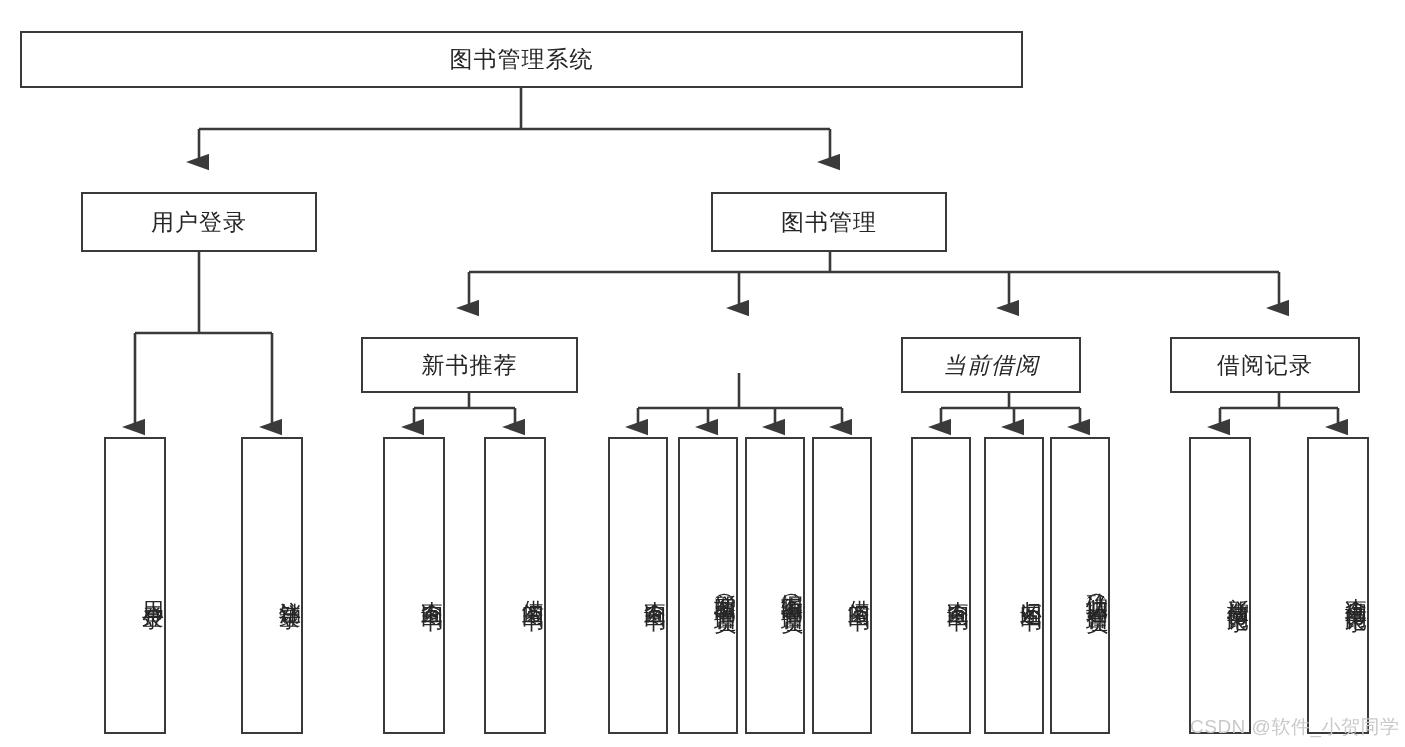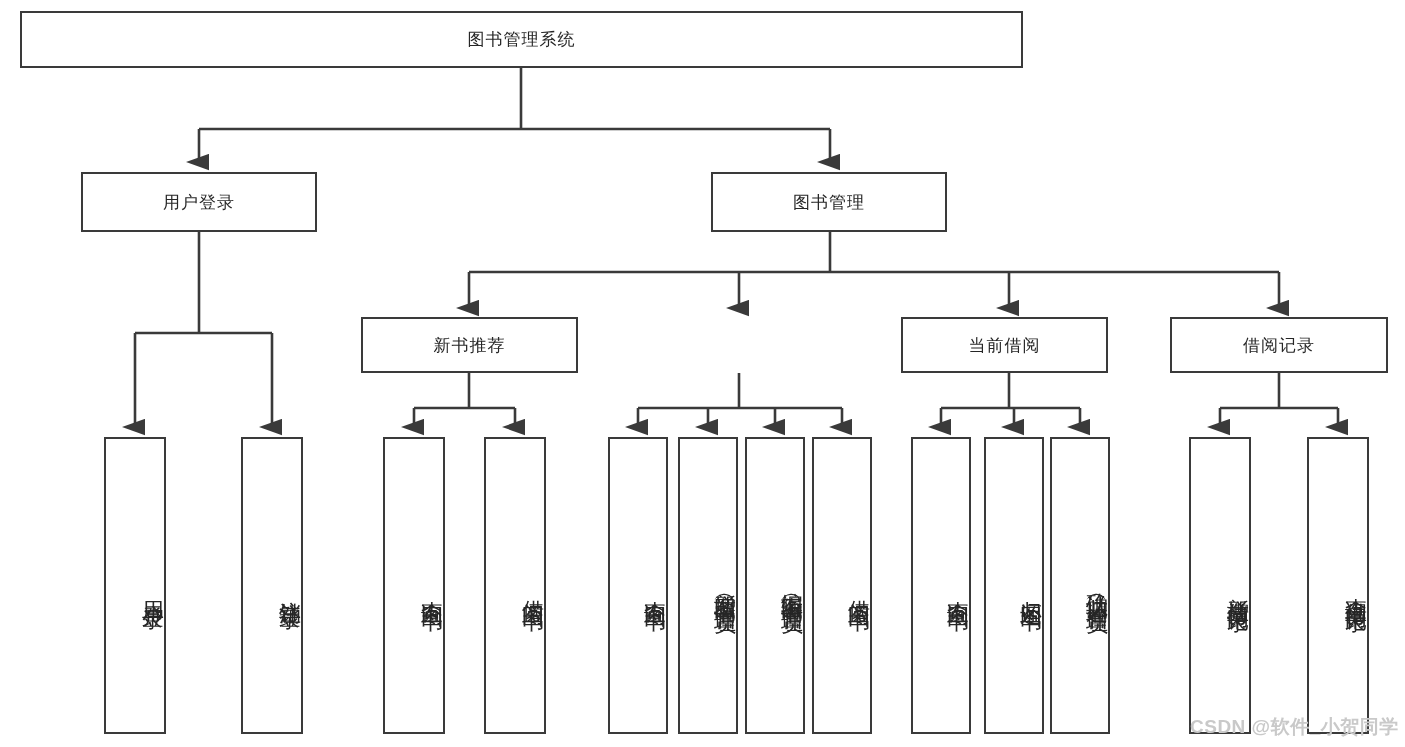--- a/index.html
+++ b/index.html
@@ -30,22 +30,23 @@
     box-sizing: border-box;
     background: #ffffff;
     border: 2px solid #3a3a3a;
     display: flex;
     align-items: center;
     justify-content: center;
     color: #262626;
     z-index: 2;
   }
   .node.horiz {
-    font-size: 17px;
+    font-size: 23px;
     letter-spacing: 1px;
+    margin-top: 20px;
   }
   .node.vert {
     writing-mode: vertical-rl;
     text-orientation: upright;
     font-size: 22px;
     letter-spacing: 3px;
     line-height: 1;
     padding-top: 6px;
     align-items: flex-start;
     justify-content: center;
@@ -118,22 +119,22 @@
       <path d="M1338,408 L1338,427" marker-end="url(#arrow)"></path>
     </g>
   </svg>
 
   <div class="node horiz" id="node-root" style="left: 20px; top: 11px; width: 1003px; height: 57px;">图书管理系统</div>
 
   <div class="node horiz" id="node-l2-0" style="left: 81px; top: 172px; width: 236px; height: 60px;">用户登录</div>
   <div class="node horiz" id="node-l2-1" style="left: 711px; top: 172px; width: 236px; height: 60px;">图书管理</div>
 
   <div class="node horiz" id="node-l3-0" style="left: 361px; top: 317px; width: 217px; height: 56px; text-align: center;">新书推荐</div>
-  <div class="node horiz" id="node-l3-2" style="left: 901px; top: 317px; width: 207px; height: 56px;">当前借阅</div>
-  <div class="node horiz" id="node-l3-3" style="left: 1170px; top: 317px; width: 218px; height: 56px;">借阅记录</div>
+  <div class="node horiz" id="node-l3-2" style="left: 901px; top: 317px; width: 180px; height: 56px; font-style: italic;">当前借阅</div>
+  <div class="node horiz" id="node-l3-3" style="left: 1170px; top: 317px; width: 190px; height: 56px;">借阅记录</div>
 
   <div class="node vert" id="node-leaf-0" style="left: 104px; top: 437px; width: 62px; height: 297px;">
       <span class="vlabel">用户登录</span>
     </div>
   <div class="node vert" id="node-leaf-1" style="left: 241px; top: 437px; width: 62px; height: 297px;">
       <span class="vlabel">注销登录</span>
     </div>
   <div class="node vert" id="node-leaf-2" style="left: 383px; top: 437px; width: 62px; height: 297px;">
       <span class="vlabel">查询图书</span>
     </div>
@@ -161,14 +162,14 @@
   <div class="node vert" id="node-leaf-10" style="left: 1050px; top: 437px; width: 60px; height: 297px;">
       <span class="vlabel">确认归还（管理员）</span>
     </div>
   <div class="node vert" id="node-leaf-11" style="left: 1189px; top: 437px; width: 62px; height: 297px;">
       <span class="vlabel">新增借阅记录</span>
     </div>
   <div class="node vert" id="node-leaf-12" style="left: 1307px; top: 437px; width: 62px; height: 297px;">
       <span class="vlabel">查询借阅记录</span>
     </div>
 
-  <div id="watermark" style="left: 1190px; top: 714px; color: rgb(201, 201, 201); font-weight: bold;">CSDN @软件_小贺同学</div>
+  <div id="watermark" style="left: 1190px; top: 714px; color: rgb(201, 201, 201);">CSDN @软件_小贺同学</div>
 </div>
 
 </body></html>

